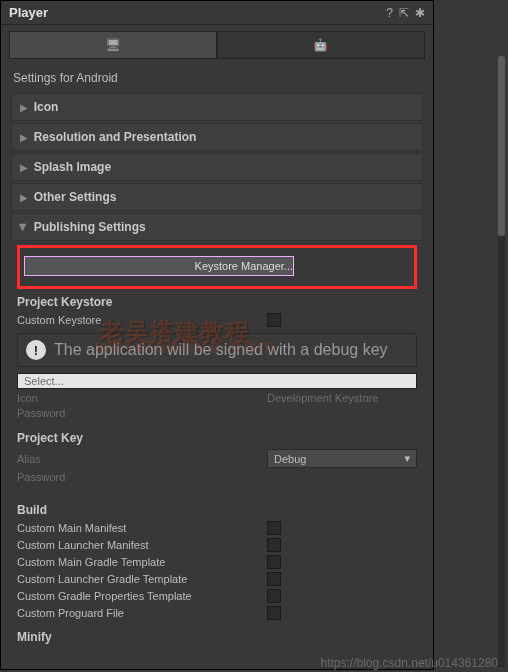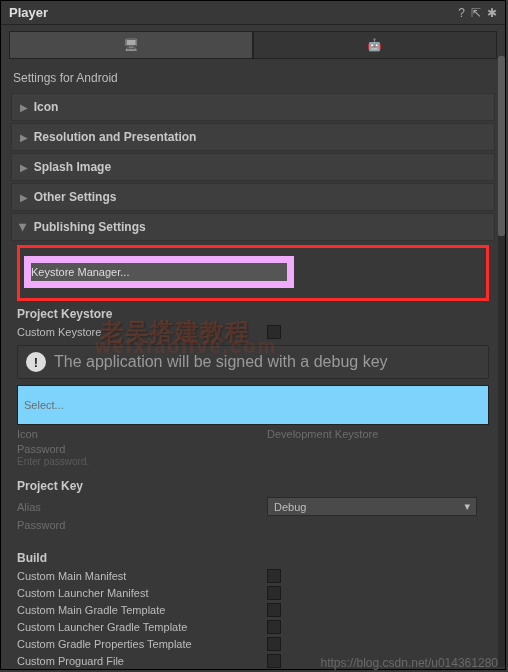--- a/index.html
+++ b/index.html
@@ -1,43 +1,43 @@
 <!DOCTYPE html>
 <html><head>
 <meta charset="utf-8">
 <style>
 * { margin: 0; padding: 0; box-sizing: border-box; font-family: Arial, sans-serif; }
 body { background: #383838; color: #bdbdbd; font-size: 12px; width: 508px; height: 672px; overflow: hidden; position: relative; }
-.container { border: 1px solid #000; width: 506px; height: 670px; background: #383838; }
+.container { border: 1px solid #000; width: 434px; height: 670px; background: #383838; }
 .titlebar { display: flex; align-items: center; justify-content: space-between; padding: 4px 8px; background: #383838; border-bottom: 1px solid #232323; }
 .title { color: #e0e0e0; font-weight: bold; font-size: 13px; }
 .title-icons { display: flex; gap: 6px; }
 .title-icons span { color: #aaa; cursor: pointer; font-size: 12px; }
 .tabs { display: flex; background: #2e2e2e; border-bottom: 1px solid #222; margin: 6px 8px 0 8px; }
 .tab { flex: 1; text-align: center; padding: 6px 0; background: #353535; border: 1px solid #232323; border-bottom: none; color: #aaa; cursor: pointer; }
 .tab.active { background: #4a4a4a; }
 .tab-icon { display: inline-block; }
 .content { padding: 6px 10px; }
 .subtitle { color: #bdbdbd; margin: 6px 0 8px 2px; font-size: 12px; }
 .section { background: #3e3e3e; border: 1px solid #323232; margin-bottom: 2px; padding: 6px 8px; display: flex; align-items: center; cursor: pointer; }
 .section .arrow { margin-right: 6px; color: #888; font-size: 10px; }
 .section.expanded .arrow { transform: rotate(90deg); display: inline-block; }
 .section-label { color: #c8c8c8; font-weight: bold; font-size: 12px; }
 .pub-body { padding: 2px 6px 6px 6px; }
-.btn { background: #555; border: 7px solid #f0abfc; color: #ddd; width: 270px; padding: 3px 0; text-align: left; font-size: 11px; cursor: pointer; margin: 4px 0 6px 0; }
+.btn { background: #555; border: 1px solid #f0abfc; color: #ddd; width: 270px; padding: 3px 0; text-align: right; font-size: 11px; cursor: pointer; margin: 4px 0 6px 0; }
 .highlight { border: 3px solid #ff2a2a; padding: 4px; margin: 0 0 6px 0; position: relative; }
 .heading { color: #c8c8c8; font-weight: bold; font-size: 12px; margin: 6px 0 4px 0; }
 .row { display: flex; align-items: center; margin: 3px 0; }
 .row-label { flex: 0 0 250px; color: #bdbdbd; font-size: 11px; }
 .row-label.dim { color: #6d6d6d; }
 .checkbox { width: 14px; height: 14px; background: #2a2a2a; border: 1px solid #1a1a1a; cursor: pointer; }
 .infobox { background: #3a3a3a; border: 1px solid #2a2a2a; padding: 6px 8px; margin: 6px 0; display: flex; align-items: center; gap: 8px; border-radius: 2px; }
 .info-icon { width: 20px; height: 20px; border-radius: 50%; background: #ddd; color: #222; display: flex; align-items: center; justify-content: center; font-weight: bold; font-size: 13px; flex-shrink: 0; }
 .info-text { color: #9a9a9a; font-size: 16px; }
-.select-row { background: #7dd3fc; border: 1px solid #222; padding: 13px 6px; color: #6d6d6d; font-size: 11px; margin: 2px 0; }
+.select-row { background: #e5e5e5; border: 1px solid #222; padding: 1px 6px; color: #6d6d6d; font-size: 11px; margin: 2px 0; }
 .path-row { display: flex; margin: 3px 0; }
 .path-label { flex: 0 0 250px; color: #6d6d6d; font-size: 11px; }
 .path-value { color: #6d6d6d; font-size: 11px; }
 .placeholder-text { color: #5c5c5c; font-size: 10px; margin-top: -2px; }
 .dropdown { background: #4a4a4a; border: 1px solid #2a2a2a; color: #bdbdbd; font-size: 11px; padding: 2px 6px; flex: 1; display: flex; justify-content: space-between; align-items: flex-end; cursor: pointer; max-width: 210px; }
 .watermark { position: absolute; top: 316px; left: 100px; font-size: 24px; font-weight: bold; color: rgba(200,80,40,0.28); text-shadow: 1px 1px 2px rgba(0,0,0,0.3); pointer-events: none; letter-spacing: 1px; }
 .watermark2 { position: absolute; top: 335px; left: 95px; font-size: 20px; font-weight: bold; color: rgba(180,60,30,0.22); pointer-events: none; letter-spacing: 2px; }
 .footer-url { position: absolute; bottom: 2px; right: 10px; color: #6a6a6a; font-size: 12px; }
 .scrollbar { position: absolute; right: 3px; top: 56px; bottom: 5px; width: 7px; background: #2c2c2c; }
 .scrollthumb { position: absolute; top: 0; width: 7px; height: 180px; background: #5c5c5c; border-radius: 2px; }
@@ -101,21 +101,20 @@
       </div>
 
       <div class="select-row">Select...</div>
       <div class="path-row">
         <span class="path-label">Icon</span>
         <span class="path-value">Development Keystore</span>
       </div>
       <div class="path-row">
         <span class="path-label">Password</span>
       </div>
-      <div class="placeholder-text">Enter password.</div>
 
       <div class="heading" style="margin-top:12px">Project Key</div>
       <div class="row">
         <span class="row-label dim">Alias</span>
         <div class="dropdown">
             <span>Debug</span>
             <span>▾</span>
           </div>
       </div>
       <div class="row">

